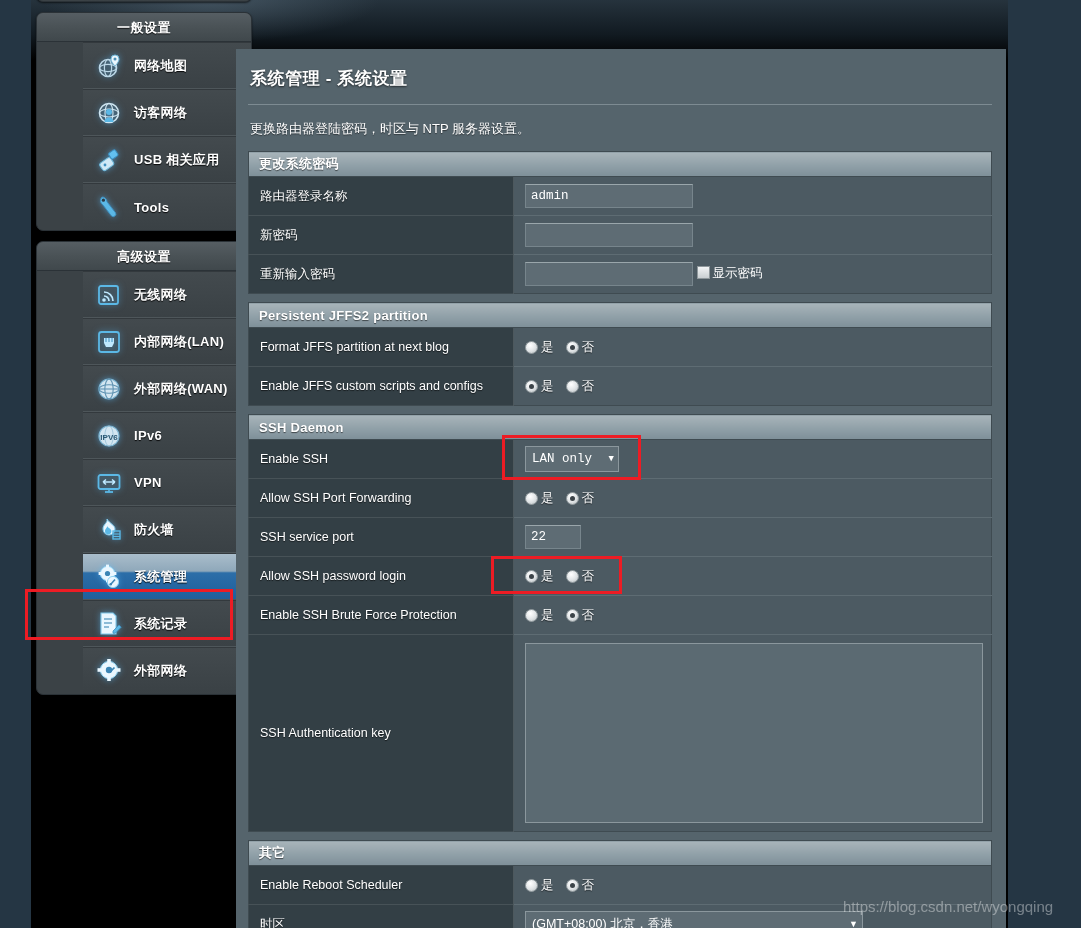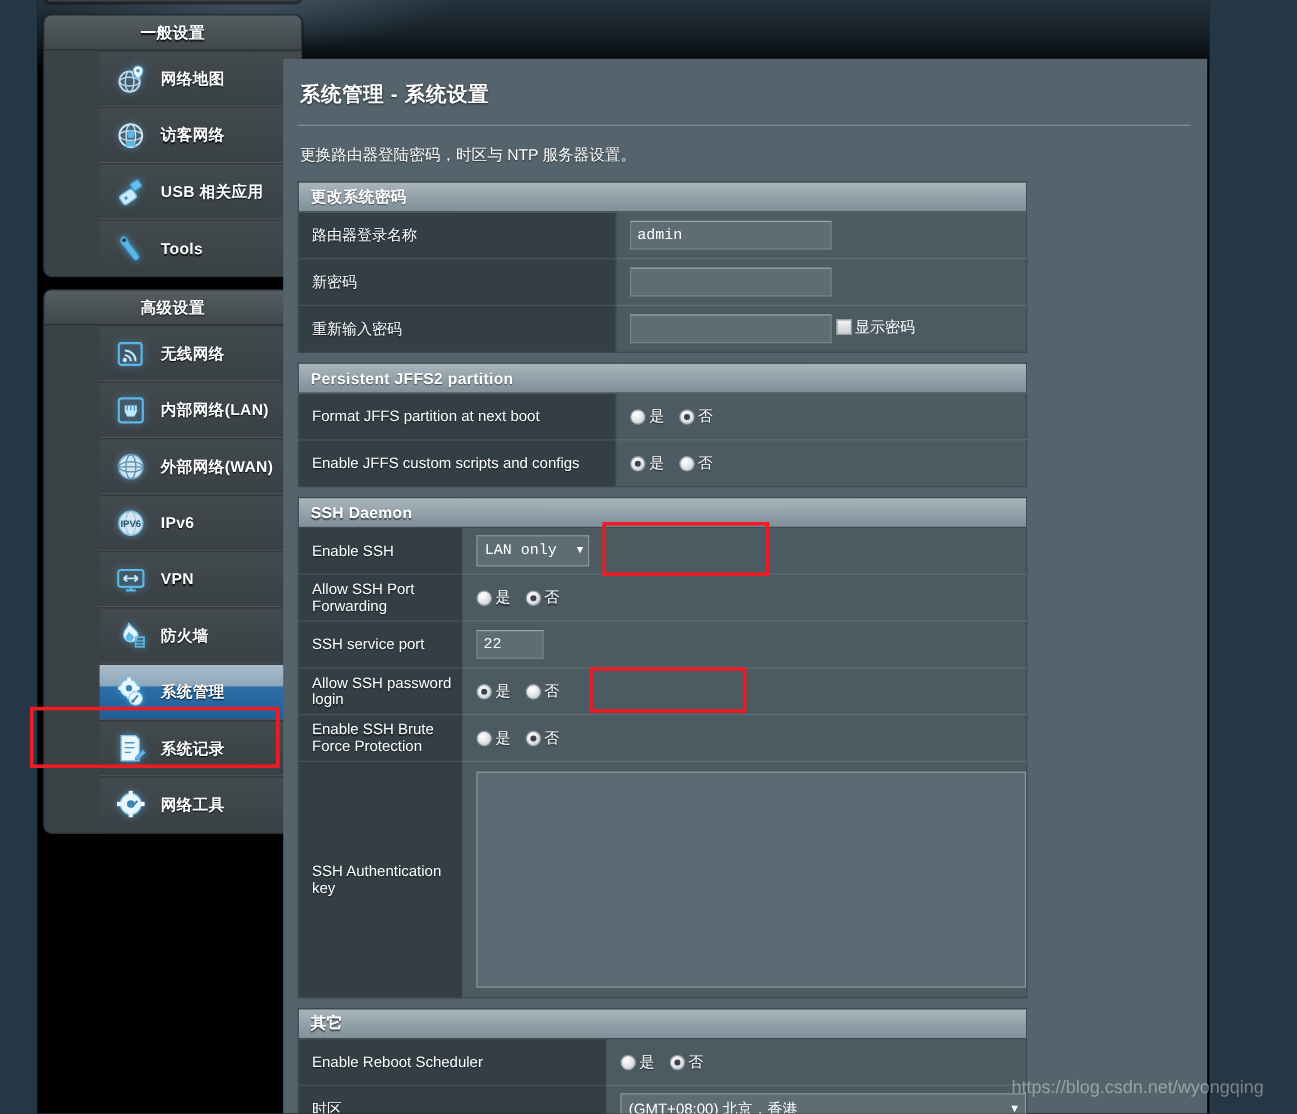--- a/index.html
+++ b/index.html
@@ -149,21 +149,21 @@
   .main-desc {
     margin-top: 15px;
     color: #ffffff;
     font-size: 13px;
     padding-left: 2px;
     text-shadow: 0 1px 1px rgba(0,0,0,0.5);
   }
 
   table.form {
     margin-top: 13px;
-    width: 608px;
+    width: 744px;
     border-collapse: collapse;
     border: 1px solid #3f4b51;
   }
   table.form.second { margin-top: 8px; }
   table.form tr.sec-head td {
     height: 25px;
     padding: 0 0 0 10px;
     background: linear-gradient(180deg, #a8b4ba 0%, #90a0a8 55%, #7e8f98 100%);
     color: #ffffff;
     font-size: 13px;
@@ -488,21 +488,21 @@
             <circle cx="13" cy="12" r="3.2" fill="#3b85b5"></circle>
             <g fill="#eaf7ff">
               <rect x="11.2" y="1" width="3.6" height="4"></rect>
                 <rect x="11.2" y="19" width="3.6" height="4"></rect>
               <rect x="1.5" y="10.2" width="4" height="3.6"></rect>
                 <rect x="20.5" y="10.2" width="4" height="3.6"></rect>
             </g>
             <path d="M13.5 14.5l5-5" stroke="#3b85b5" stroke-width="1.7" fill="none"></path>
           </svg>
         </span>
-        <span class="lbl">网络工具</span>
+        <span class="lbl">外部网络</span>
       </div>
     </div>
 
   </div>
 
   <div class="sel-ring" style="top:589px;"></div>
 
 
   <div id="main">
 
@@ -536,21 +536,21 @@
       </tr>
     </tbody>
       </table>
 
     <table class="form second">
       <tbody>
           <tr class="sec-head">
         <td colspan="2">Persistent JFFS2 partition</td>
       </tr>
       <tr>
-        <td class="k">Format JFFS partition at next boot</td>
+        <td class="k">Format JFFS partition at next blog</td>
         <td class="v">
           <span class="radio-row">
             <span class="radio"></span>
             <span class="rlbl">是</span>
             <span class="radio on"></span>
             <span class="rlbl last">否</span>
           </span>
         </td>
       </tr>
       <tr>

